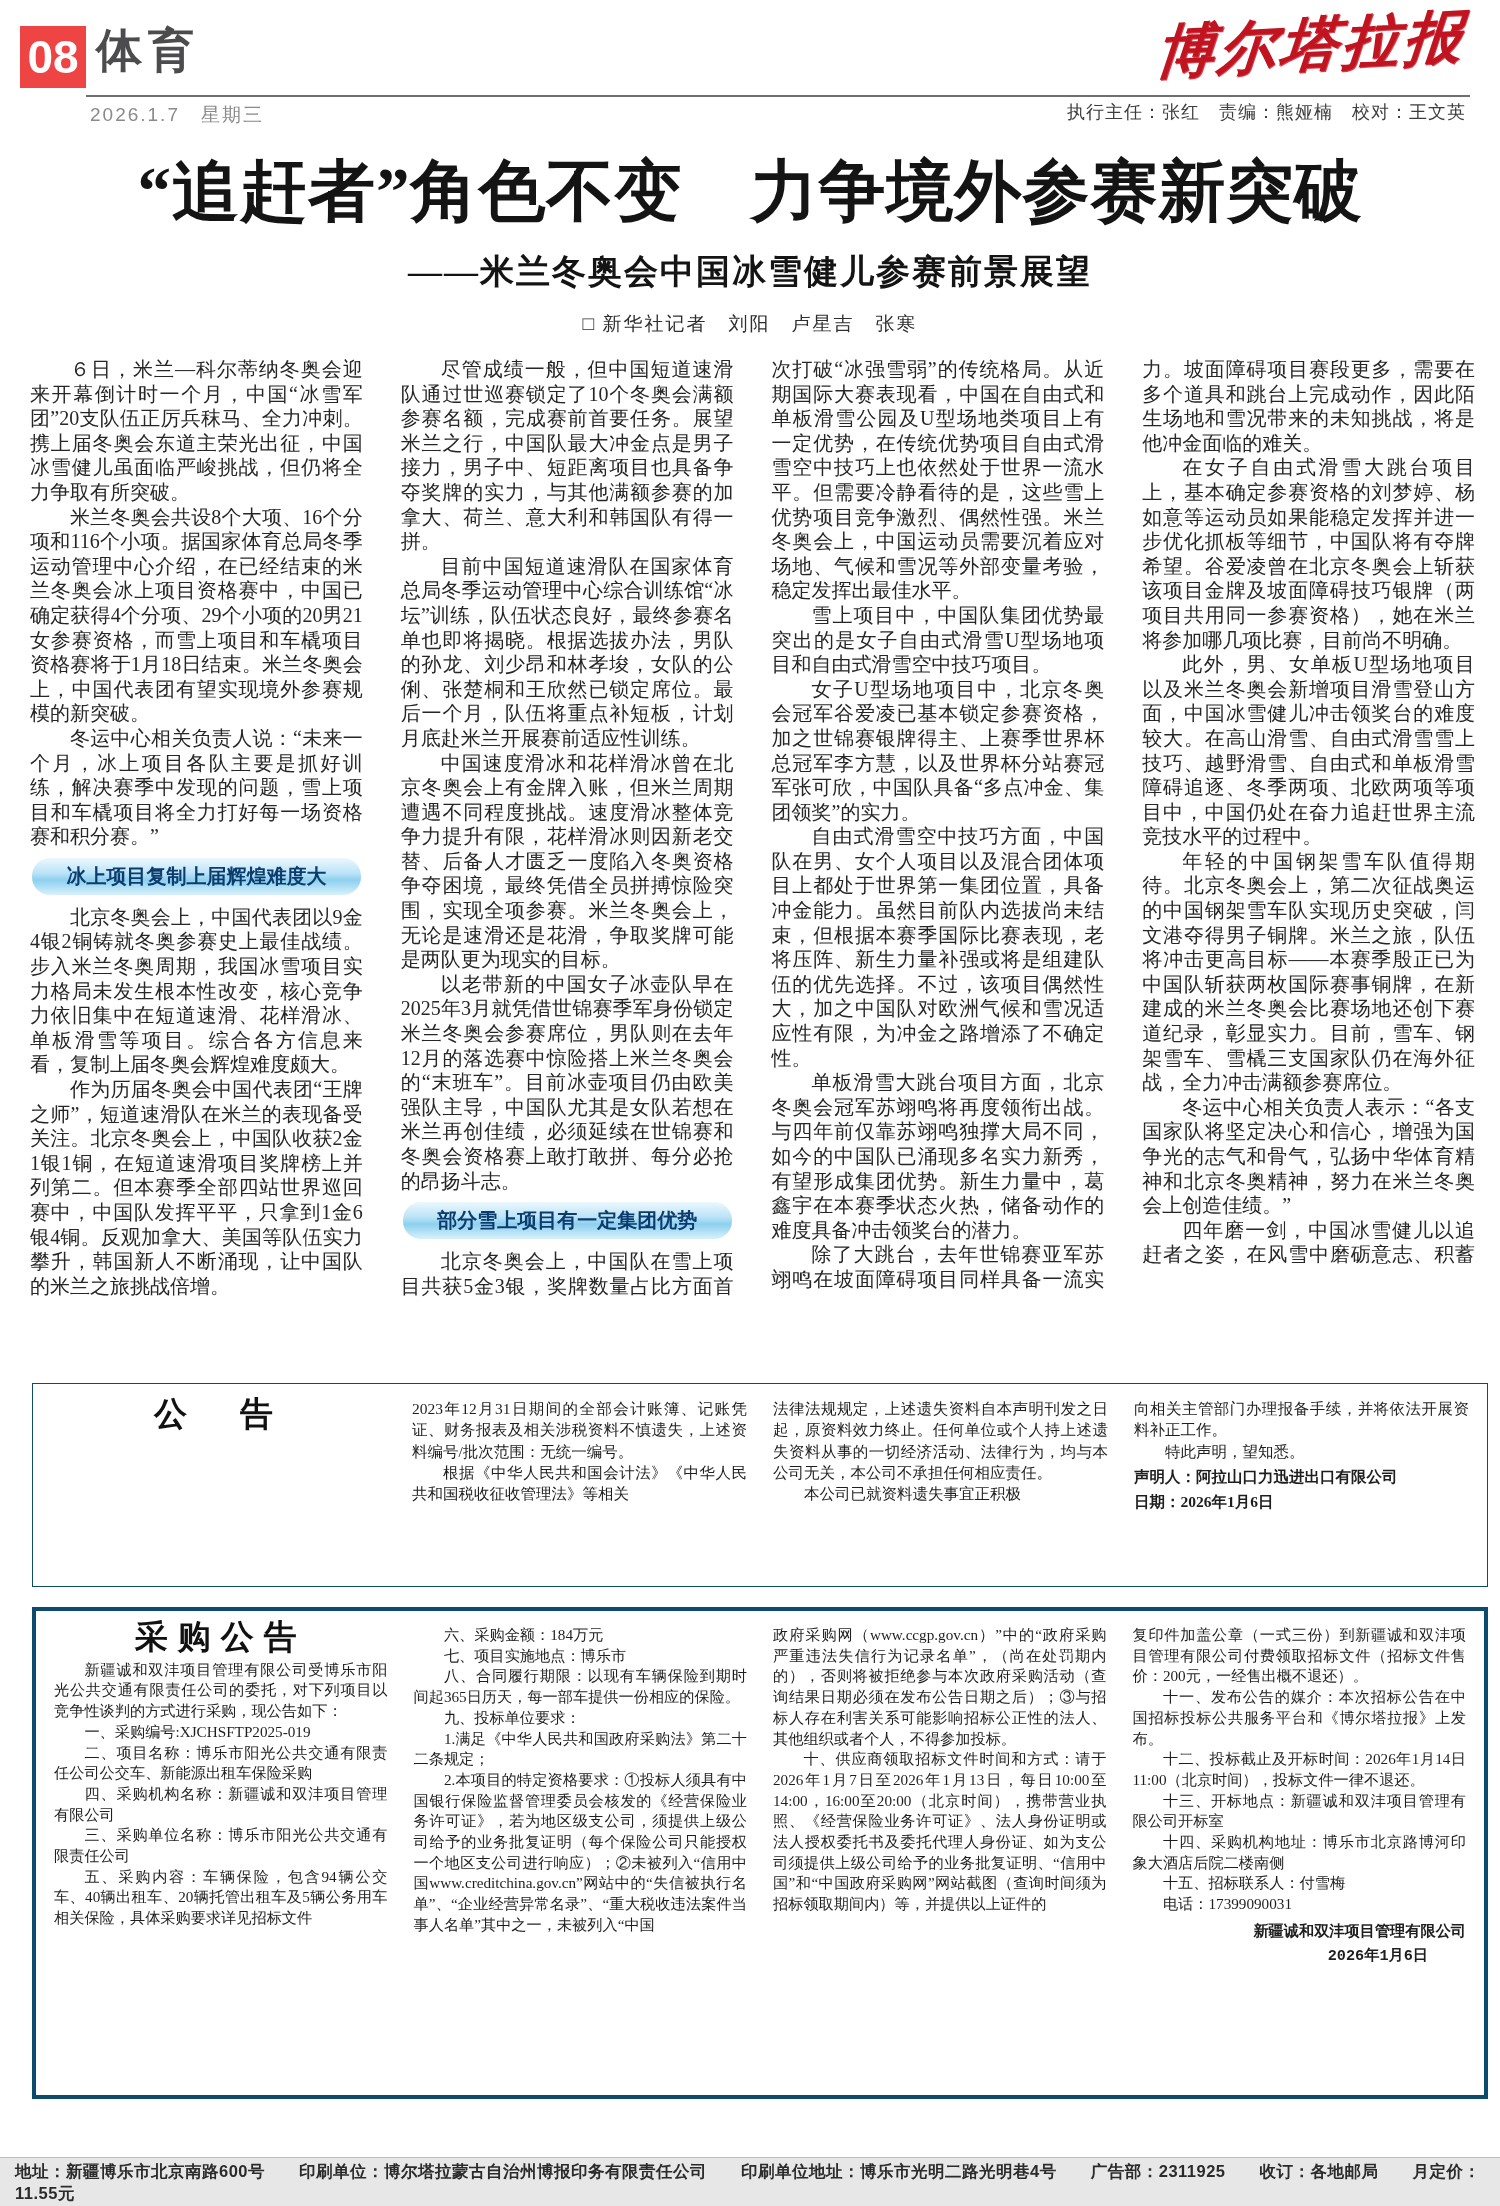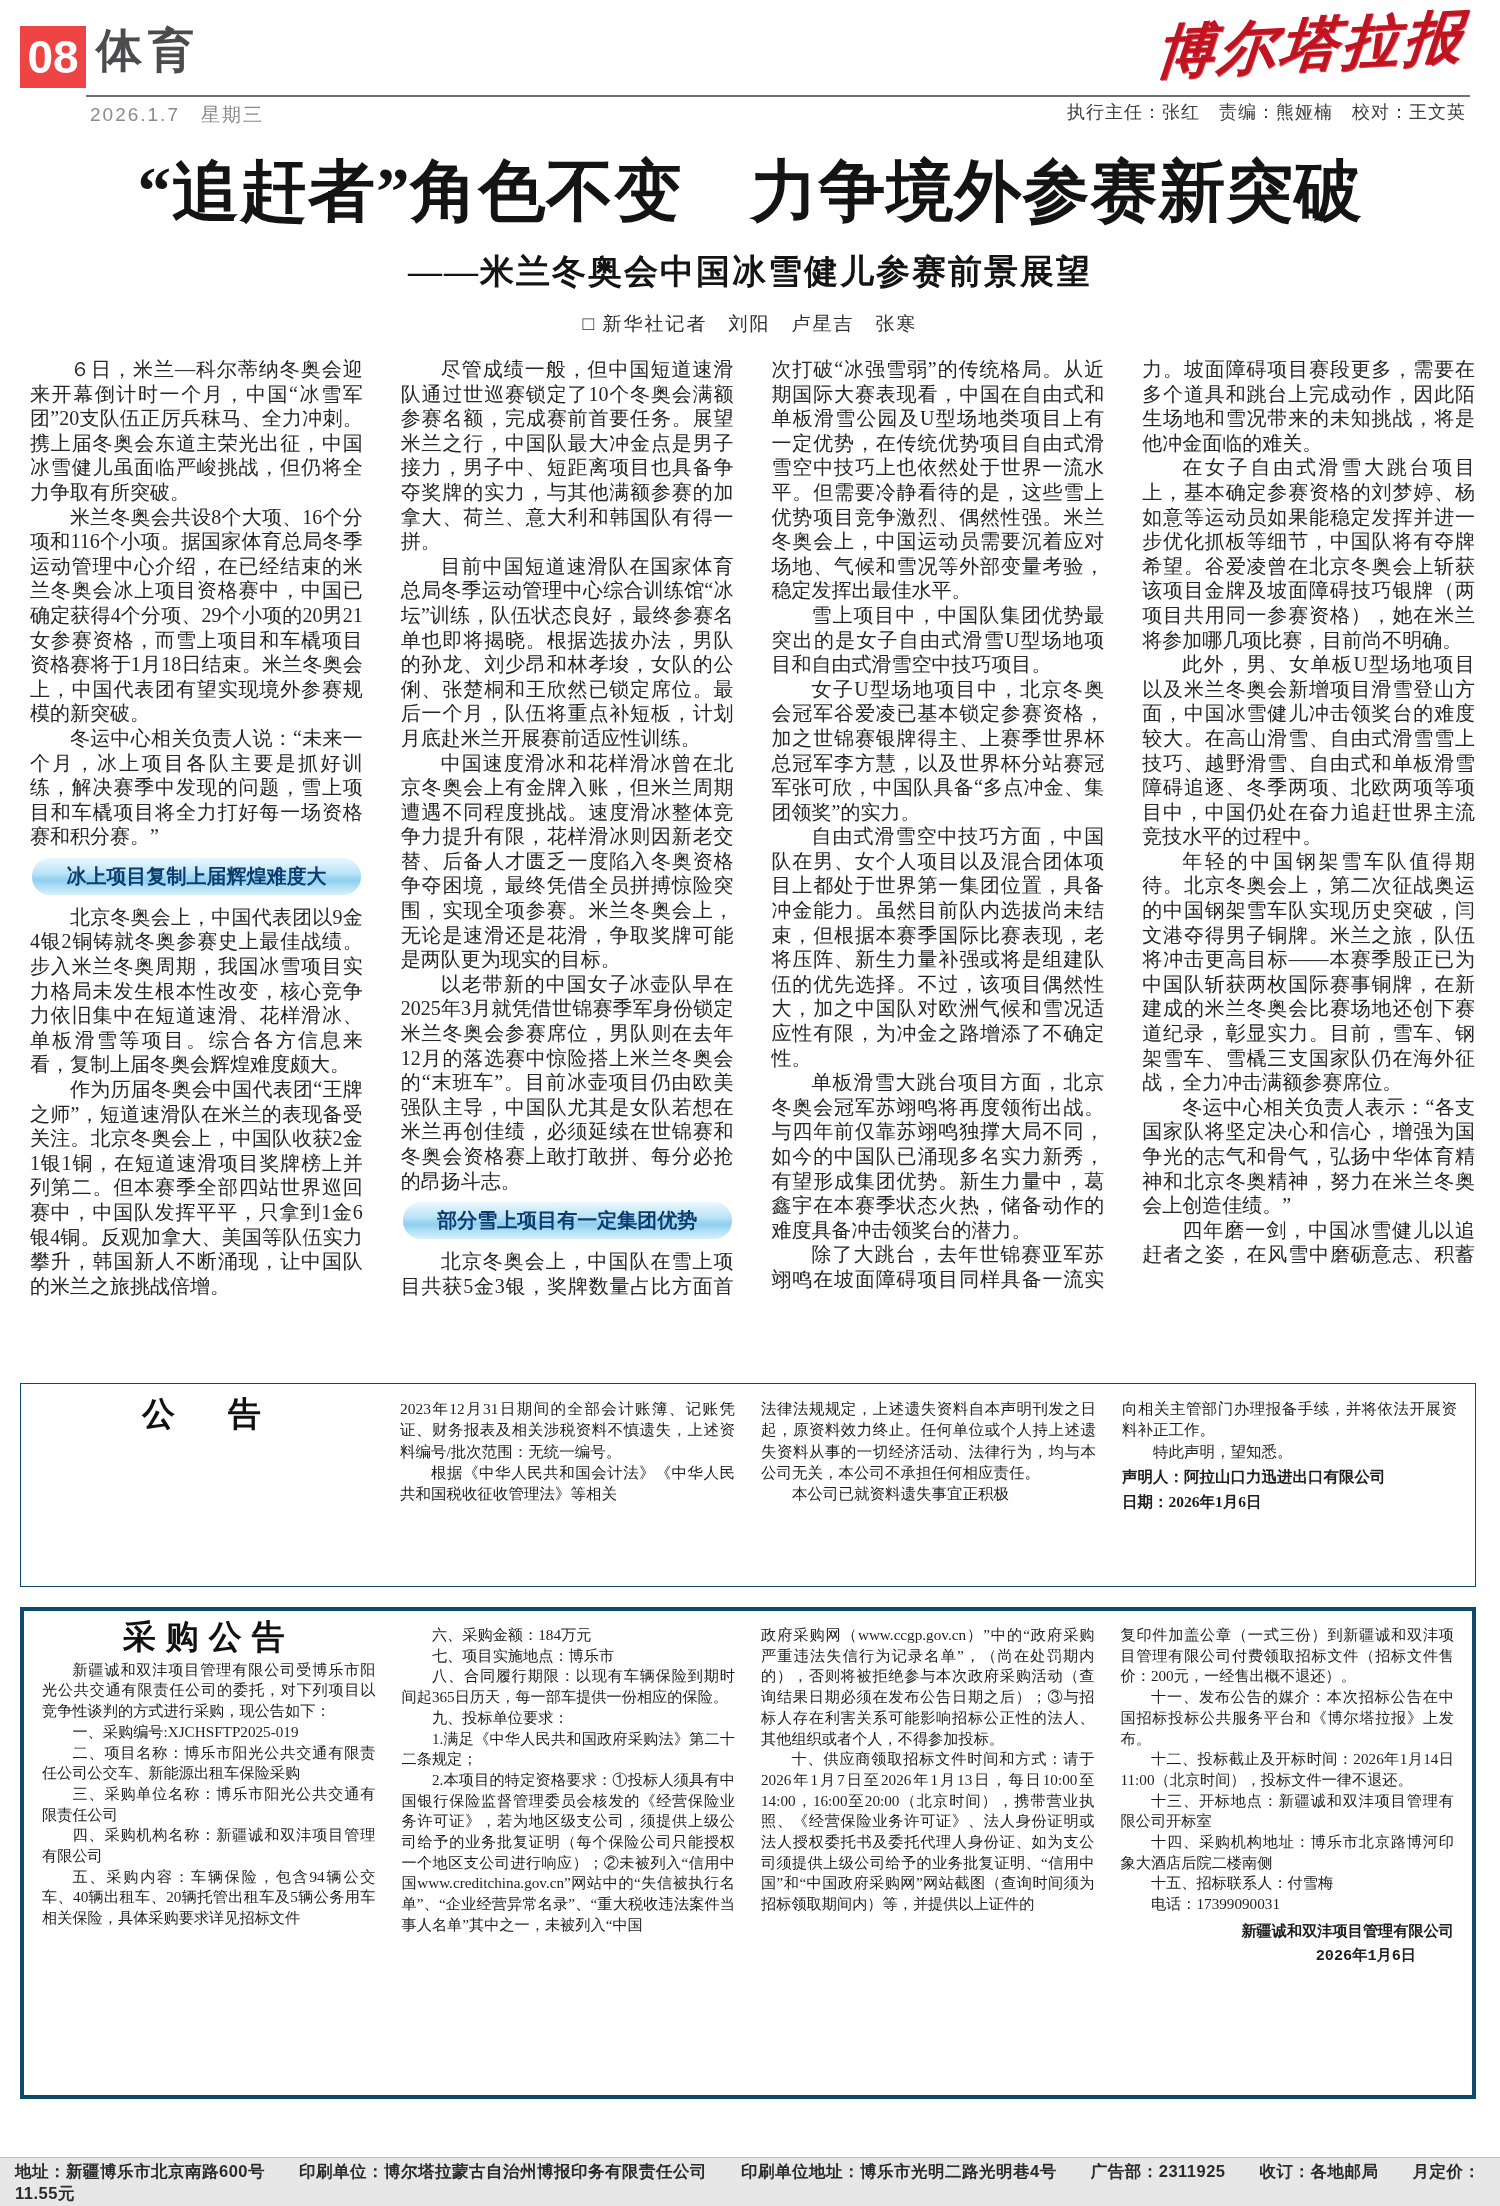--- a/index.html
+++ b/index.html
@@ -28,21 +28,21 @@
   
   .article{position:absolute;left:30px;top:357px;width:1445px;height:950px;
            column-count:4;column-gap:38px;column-fill:auto;
            font-size:20px;line-height:24.6px;text-align:justify;color:#262626;}
   .article .para{margin:0;text-indent:2em;}
   .band{background:linear-gradient(180deg,#ecf8fe 0%,#bce4f7 40%,#8ed0ef 60%,#d9f1fc 100%);
         border-radius:18px;height:37px;line-height:37px;text-align:center;color:#0c3c6e;
         font-family:"Liberation Sans",sans-serif;font-weight:bold;font-size:20px;
         margin:9px 2px 10px 2px;break-inside:avoid;}
   
-  .box{position:absolute;left:20px;width:1456px;border:4px solid #0c4a6e;background:#fff;box-sizing:border-box;}
+  .box{position:absolute;left:32px;width:1456px;border:4px solid #0c4a6e;background:#fff;box-sizing:border-box;}
   .box-inner{display:flex;gap:26px;padding:14px 18px;}
   .bcol{flex:1 1 0;font-size:15.5px;line-height:21.3px;text-align:justify;color:#1e1e1e;}
   .bcol .para{margin:0;text-indent:2em;}
   .bcol .cont{text-indent:0;}
   .bcol .bold{font-weight:bold;text-indent:0;margin-top:4px;}
   .bcol .signr{font-weight:bold;text-align:right;text-indent:0;margin-top:6px;}
   .bcol .dater{font-weight:bold;text-align:right;text-indent:0;padding-right:2.5em;margin-top:4px;font-family:Liberation Mono, monospace;}
   .box-title{font-size:33px;font-weight:bold;text-align:center;letter-spacing:10px;
              margin:6px 0 16px 0;color:#111;}
   .notice1{top:1383px;height:204px;border-width:1px;}
@@ -123,22 +123,22 @@
   </div>
 
   <div class="box notice2">
     <div class="box-inner">
       <div class="bcol">
         <div class="box-title">采购公告</div>
         <div>
             <p class="para">新疆诚和双沣项目管理有限公司受博乐市阳光公共交通有限责任公司的委托，对下列项目以竞争性谈判的方式进行采购，现公告如下：</p>
             <p class="para">一、采购编号:XJCHSFTP2025-019</p>
             <p class="para">二、项目名称：博乐市阳光公共交通有限责任公司公交车、新能源出租车保险采购</p>
+            <p class="para">四、采购机构名称：新疆诚和双沣项目管理有限公司</p>
             <p class="para">三、采购单位名称：博乐市阳光公共交通有限责任公司</p>
-            <p class="para">四、采购机构名称：新疆诚和双沣项目管理有限公司</p>
             <p class="para">五、采购内容：车辆保险，包含94辆公交车、40辆出租车、20辆托管出租车及5辆公务用车相关保险，具体采购要求详见招标文件</p>
           </div>
       </div>
       <div class="bcol">
           <p class="para">六、采购金额：184万元</p>
           <p class="para">七、项目实施地点：博乐市</p>
           <p class="para">八、合同履行期限：以现有车辆保险到期时间起365日历天，每一部车提供一份相应的保险。</p>
           <p class="para">九、投标单位要求：</p>
           <p class="para">1.满足《中华人民共和国政府采购法》第二十二条规定；</p>
           <p class="para">2.本项目的特定资格要求：①投标人须具有中国银行保险监督管理委员会核发的《经营保险业务许可证》，若为地区级支公司，须提供上级公司给予的业务批复证明（每个保险公司只能授权一个地区支公司进行响应）；②未被列入“信用中国www.creditchina.gov.cn”网站中的“失信被执行名单”、“企业经营异常名录”、“重大税收违法案件当事人名单”其中之一，未被列入“中国</p>

